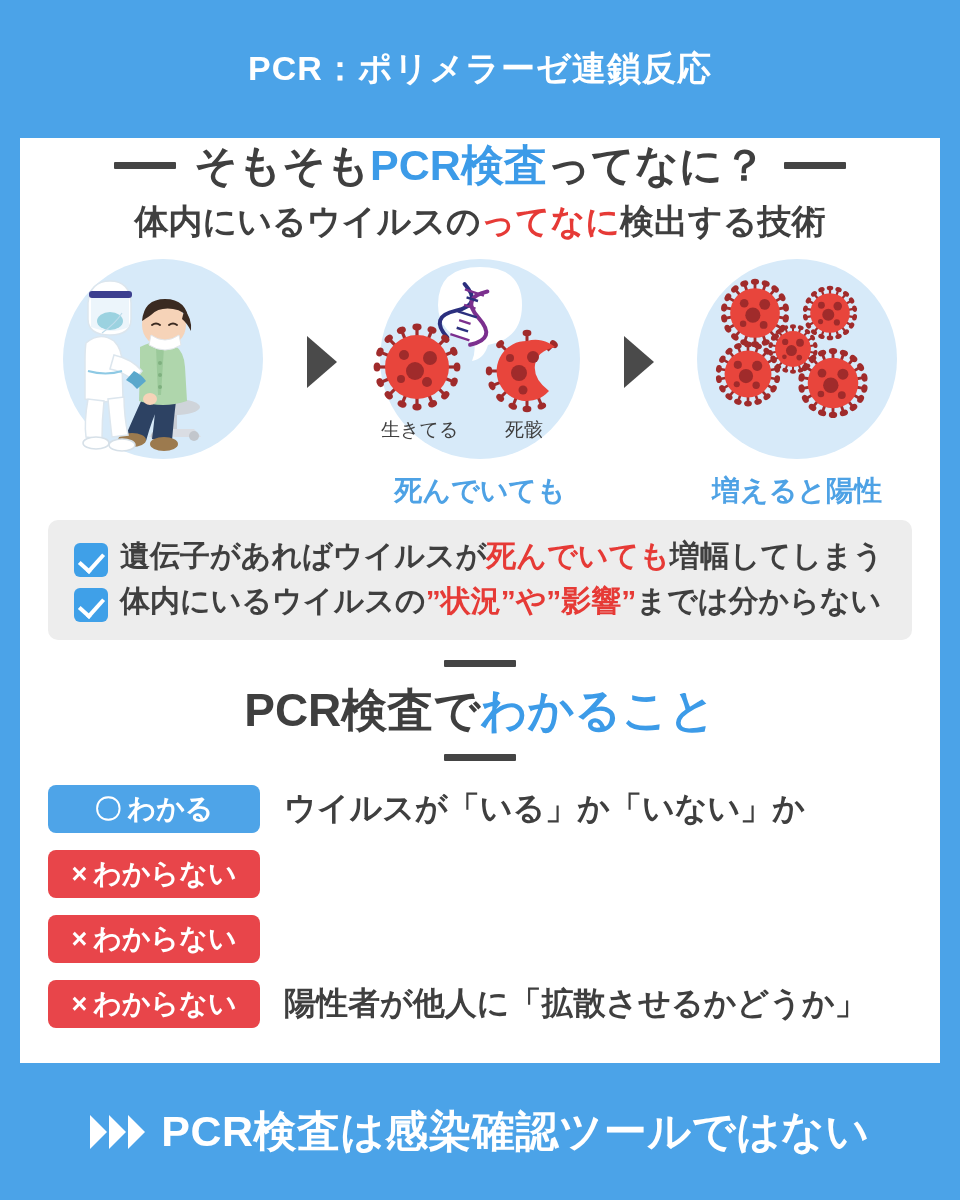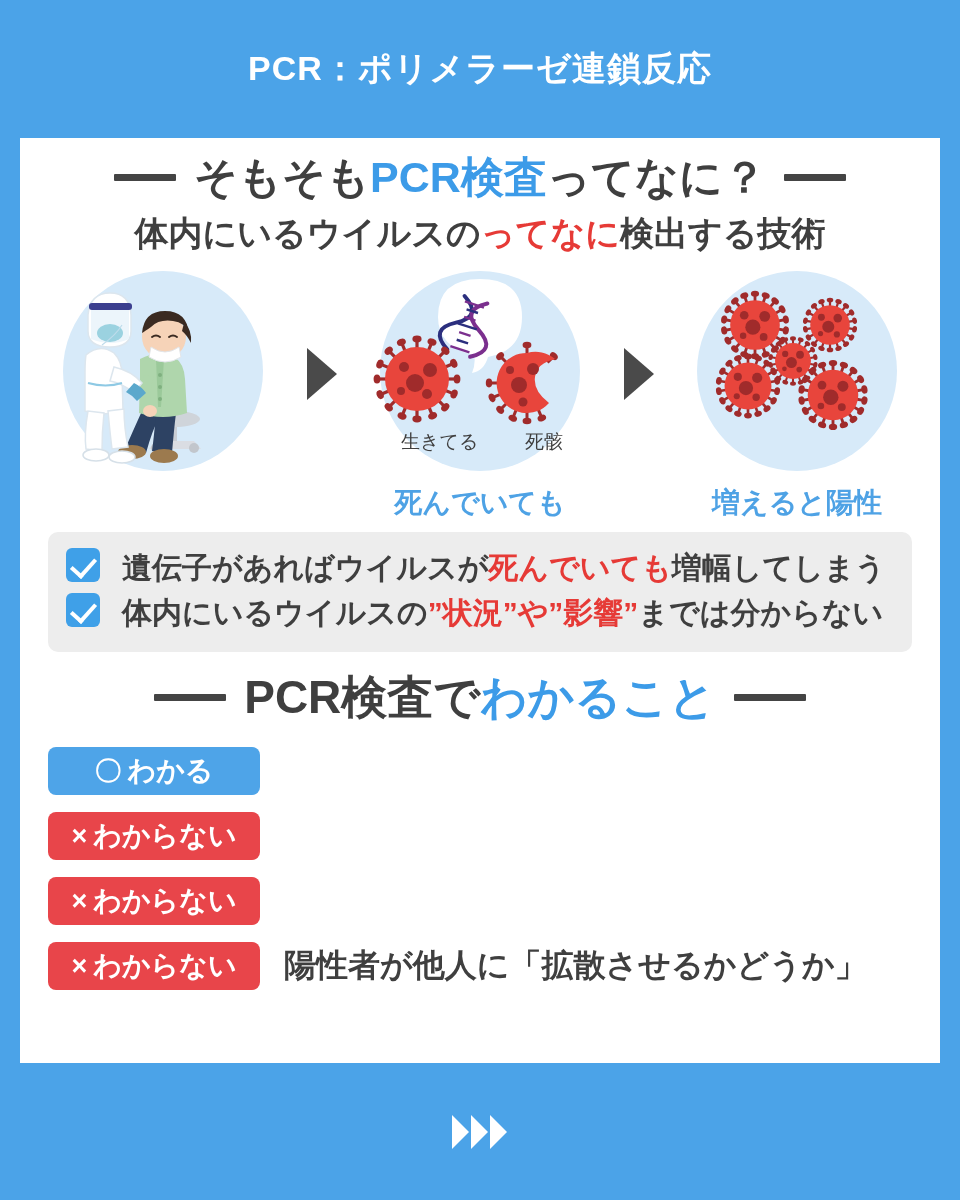--- a/index.html
+++ b/index.html
@@ -23,21 +23,21 @@
     letter-spacing:1px;
     white-space:nowrap;
   }
 
   
   .card {
     position:absolute;
     left:20px; top:138px;
     width:920px; height:925px;
     background:#FFFFFF;
-    padding:16px 28px 0 28px;
+    padding:4px 28px 0 28px;
   }
 
   
   .section-heading {
     display:flex; align-items:center; justify-content:center;
     gap:18px;
     white-space:nowrap;
   }
   .dash { display:block; height:7px; background:#444444; border-radius:1px; }
   .dash-l, .dash-r { width:62px; }
@@ -89,35 +89,34 @@
     border-left:30px solid #4A4A4A;
   }
 
   
   .svg-abs { position:absolute; left:0; top:0; width:222px; height:205px; }
 
   .vlabel {
     position:absolute;
     font-size:19px; color:#3F3F3F; font-weight:normal;
     white-space:nowrap;
-    margin-left:20px;
   }
   .vlabel-alive { left:12px; top:158px; }
   .vlabel-dead  { left:136px; top:158px; }
 
   
   .check-box {
     margin-top:10px;
     background:#EDEDED;
     border-radius:10px;
     padding:12px 18px 14px 18px;
   }
   .check-item {
-    display:flex; align-items:flex-start; gap:22px;
-    margin:4px 0;
+    display:flex; align-items:flex-end; gap:12px;
+    margin:4px 8px;
     white-space:nowrap;
   }
   .checkmark {
     flex:0 0 auto;
     width:34px; height:34px;
     background:#3FA0E8;
     border-radius:6px;
     position:relative;
   }
   .checkmark::after {
@@ -128,21 +127,21 @@
     border:solid #FFFFFF;
     border-width:0 4.5px 4.5px 0;
     transform:rotate(42deg);
   }
   .check-text {
     font-size:30px; font-weight:bold; color:#3F3F3F;
   }
   .check-text .hl-red { color:#E63A36; }
 
   
-  .section-heading-2 { margin-top:20px; }
+  .section-heading-2 { margin-top:20px;flex-direction:column; }
   .section-heading-2 .dash-l, .section-heading-2 .dash-r { width:72px; }
   .section-heading-2 .heading-text { font-size:46px; }
 
   
   .result-list { margin-top:16px; }
   .result-row {
     display:flex; align-items:center;
     gap:24px;
     height:65px;
     white-space:nowrap;
@@ -529,20 +528,21 @@
     <span class="dash dash-r"></span>
   </div>
 
   <div class="result-list">
 
     <div class="result-row">
       <span class="badge yes">
         <span class="badge-mark">〇</span>
         <span>わかる</span>
       </span>
+      <span class="result-text">ウイルスが「いる」か「いない」か</span>
     </div>
 
     <div class="result-row">
       <span class="badge no">
         <span class="badge-mark">×</span>
         <span>わからない</span>
       </span>
     </div>
 
     <div class="result-row">
@@ -562,13 +562,14 @@
 
   </div>
 </div>
 
 <div class="footer">
   <span class="chevrons">
     <span class="chev"></span>
     <span class="chev"></span>
     <span class="chev"></span>
   </span>
+  <span class="footer-text">PCR検査は感染確認ツールではない</span>
 </div>
 
 </body></html>

